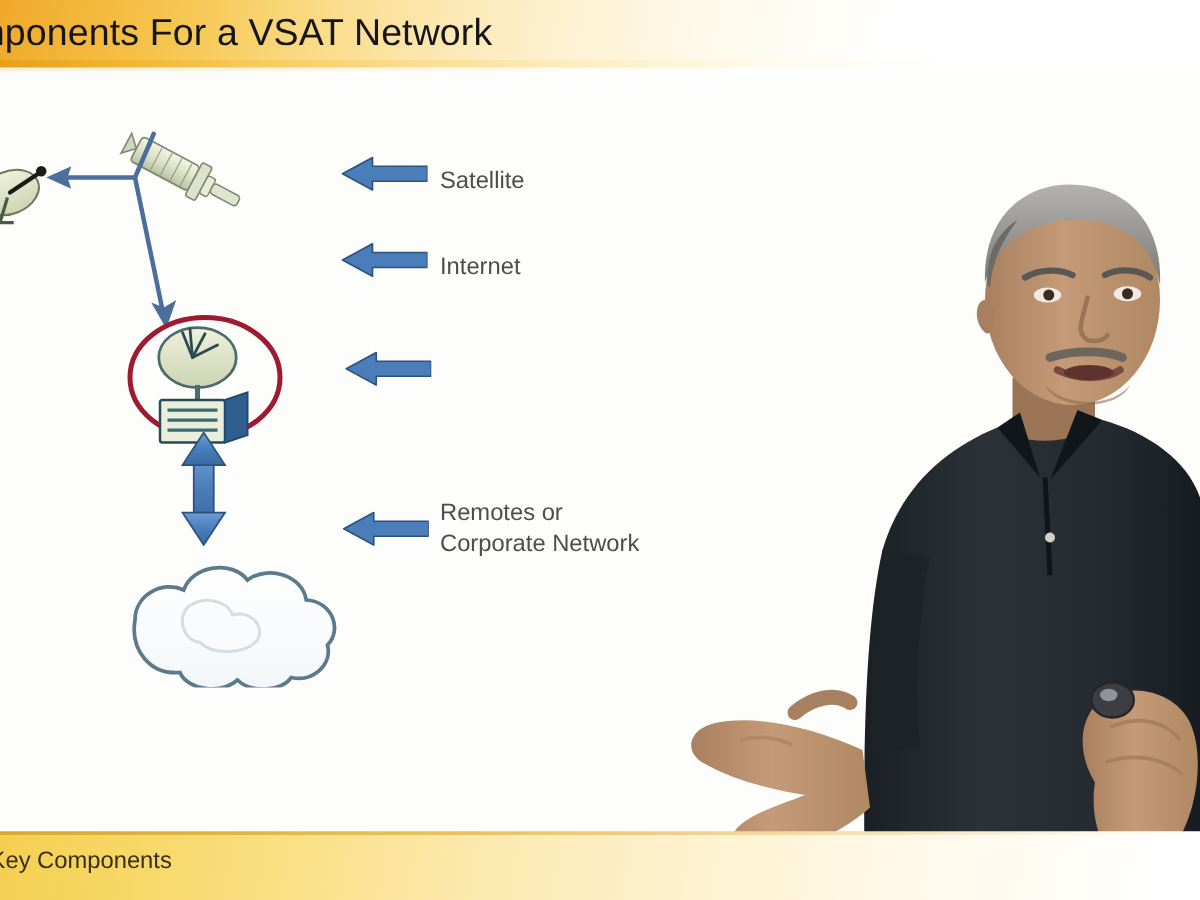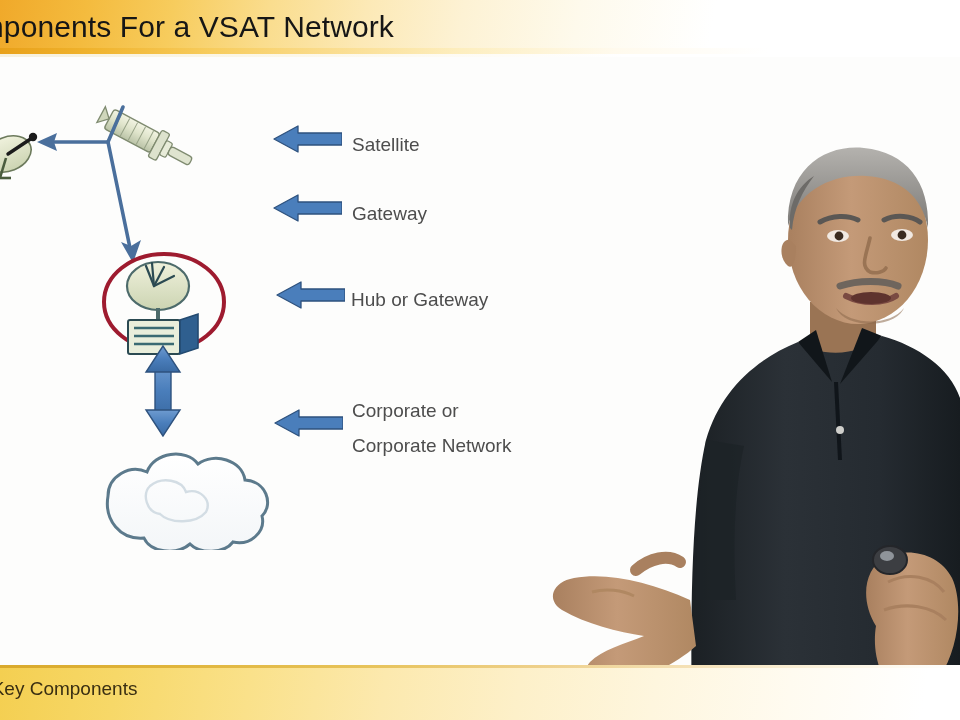--- a/index.html
+++ b/index.html
@@ -152,36 +152,35 @@
       <path d="M70 8 L26 8 L26 1 L2 14 L26 27 L26 20 L70 20 Z" fill="#4a7ebb" stroke="#2e527e" stroke-width="1.3" stroke-linejoin="round"></path>
     </svg>
   </div>
   <div class="lbl" style="left:352px;top:130px;">Satellite</div>
 
   <div class="callout" style="left:272px;top:194px;">
     <svg viewBox="0 0 70 28" xmlns="http://www.w3.org/2000/svg">
       <path d="M70 8 L26 8 L26 1 L2 14 L26 27 L26 20 L70 20 Z" fill="#4a7ebb" stroke="#2e527e" stroke-width="1.3" stroke-linejoin="round"></path>
     </svg>
   </div>
-  <div class="lbl" style="left:352px;top:199px;">Gateway</div>
+  <div class="lbl" style="left:352px;top:199px;">Internet</div>
 
   <div class="callout" style="left:275px;top:281px;">
     <svg viewBox="0 0 70 28" xmlns="http://www.w3.org/2000/svg">
       <path d="M70 8 L26 8 L26 1 L2 14 L26 27 L26 20 L70 20 Z" fill="#4a7ebb" stroke="#2e527e" stroke-width="1.3" stroke-linejoin="round"></path>
     </svg>
   </div>
-  <div class="lbl" style="left:351px;top:285px;">Hub or Gateway</div>
 
   <div class="callout" style="left:273px;top:409px;">
     <svg viewBox="0 0 70 28" xmlns="http://www.w3.org/2000/svg">
       <path d="M70 8 L26 8 L26 1 L2 14 L26 27 L26 20 L70 20 Z" fill="#4a7ebb" stroke="#2e527e" stroke-width="1.3" stroke-linejoin="round"></path>
     </svg>
   </div>
-  <div class="lbl" style="left:352px;top:396px;">Corporate or</div>
-  <div class="lbl" style="left:352px;top:421px;margin-top:10px;">Corporate Network</div>
+  <div class="lbl" style="left:352px;top:396px;">Remotes or</div>
+  <div class="lbl" style="left:352px;top:421px;">Corporate Network</div>
 
   <div class="presenter">
     <svg width="420" height="590" viewBox="0 0 420 590" xmlns="http://www.w3.org/2000/svg">
       <defs>
         <linearGradient id="skinG" x1="0" y1="0" x2="1" y2="0">
           <stop offset="0%" stop-color="#a9805f"></stop>
           <stop offset="45%" stop-color="#c49a78"></stop>
           <stop offset="100%" stop-color="#b08862"></stop>
         </linearGradient>
         <linearGradient id="shirtG" x1="0" y1="0" x2="1" y2="0">

